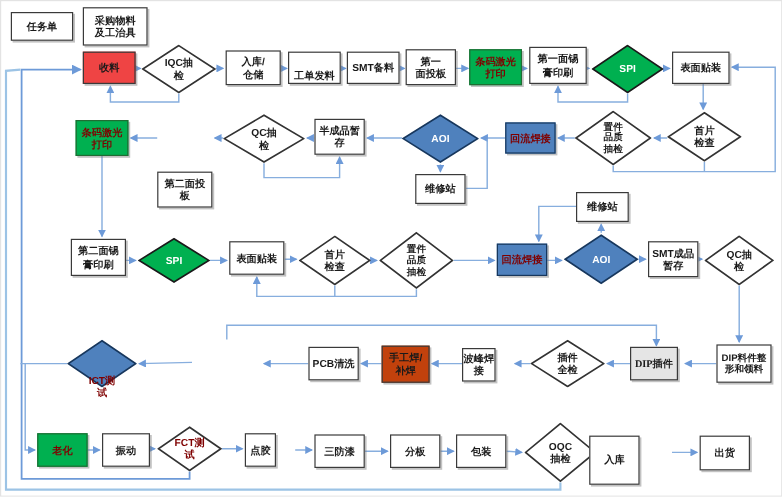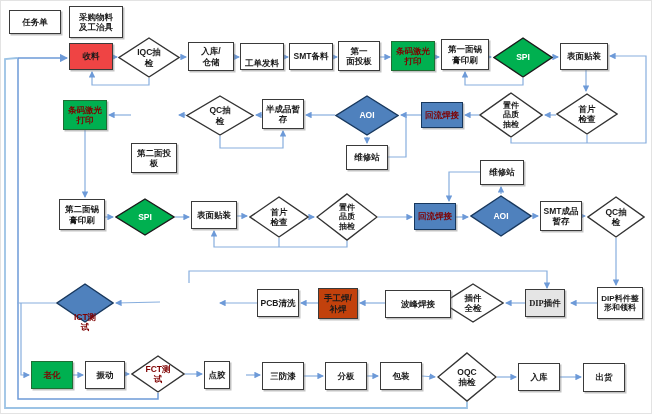--- a/index.html
+++ b/index.html
@@ -242,21 +242,21 @@
     <div class="node rect rect-shadow" style="left: 524px; top: 288px; width: 40px; height: 28px; background: #e5e5e5; border: 1.4px solid rgb(58, 58, 58); font-family: Liberation Serif, serif;">
       <div class="label" style="color: rgb(26, 26, 26);">DIP插件</div>
     </div>
     <div class="node diamond" style="left: 441px; top: 282px; width: 62px; height: 40px;">
       <svg width="62" height="40" viewBox="0 0 62 40">
         <polygon points="31,1 61,20 31,39 1,20" fill="#ffffff" stroke="#333333" stroke-width="1.4"></polygon>
       </svg>
       <div class="label" style="color: rgb(26, 26, 26);">插件
 全检</div>
     </div>
-    <div class="node rect rect-shadow" style="left: 384px; top: 289px; width: 66px; height: 28px; background: rgb(255, 255, 255); border: 1.4px solid rgb(58, 58, 58);">
+    <div class="node rect rect-shadow" style="left: 384px; top: 289px; width: 28px; height: 28px; background: rgb(255, 255, 255); border: 1.4px solid rgb(58, 58, 58);">
       <div class="label" style="color: rgb(26, 26, 26);">波峰焊接</div>
     </div>
     <div class="node rect rect-shadow" style="left: 317px; top: 287px; width: 40px; height: 31px; background: #c2410c; border: 1.4px solid rgb(58, 58, 58);">
       <div class="label" style="color: rgb(26, 26, 26);">手工焊/
 补焊</div>
     </div>
     <div class="node rect rect-shadow" style="left: 256px; top: 288px; width: 42px; height: 28px; background: rgb(255, 255, 255); border: 1.4px solid rgb(58, 58, 58);">
       <div class="label" style="color: rgb(26, 26, 26);">PCB清洗</div>
     </div>
     <div class="node diamond" style="left: 55px; top: 282px; width: 58px; height: 40px;">
@@ -291,19 +291,19 @@
     <div class="node rect rect-shadow" style="left: 379px; top: 361px; width: 42px; height: 28px; background: rgb(255, 255, 255); border: 1.4px solid rgb(58, 58, 58);">
       <div class="label" style="color: rgb(26, 26, 26);">包装</div>
     </div>
     <div class="node diamond" style="left: 436px; top: 351px; width: 60px; height: 50px;">
       <svg width="60" height="50" viewBox="0 0 60 50">
         <polygon points="30,1 59,25 30,49 1,25" fill="#ffffff" stroke="#333333" stroke-width="1.4"></polygon>
       </svg>
       <div class="label" style="color: rgb(26, 26, 26);">OQC
 抽检</div>
     </div>
-    <div class="node rect rect-shadow" style="left: 517px; top: 362px; width: 42px; height: 28px; background: rgb(255, 255, 255); border: 1.4px solid rgb(58, 58, 58);">
+    <div class="node rect rect-shadow" style="left: 490px; top: 362px; width: 42px; height: 41px; background: rgb(255, 255, 255); border: 1.4px solid rgb(58, 58, 58);">
       <div class="label" style="color: rgb(26, 26, 26);">入库</div>
     </div>
     <div class="node rect rect-shadow" style="left: 582px; top: 362px; width: 42px; height: 29px; background: rgb(255, 255, 255); border: 1.4px solid rgb(58, 58, 58);">
       <div class="label" style="color: rgb(26, 26, 26);">出货</div>
     </div>
   </div>
 
 </body></html>

